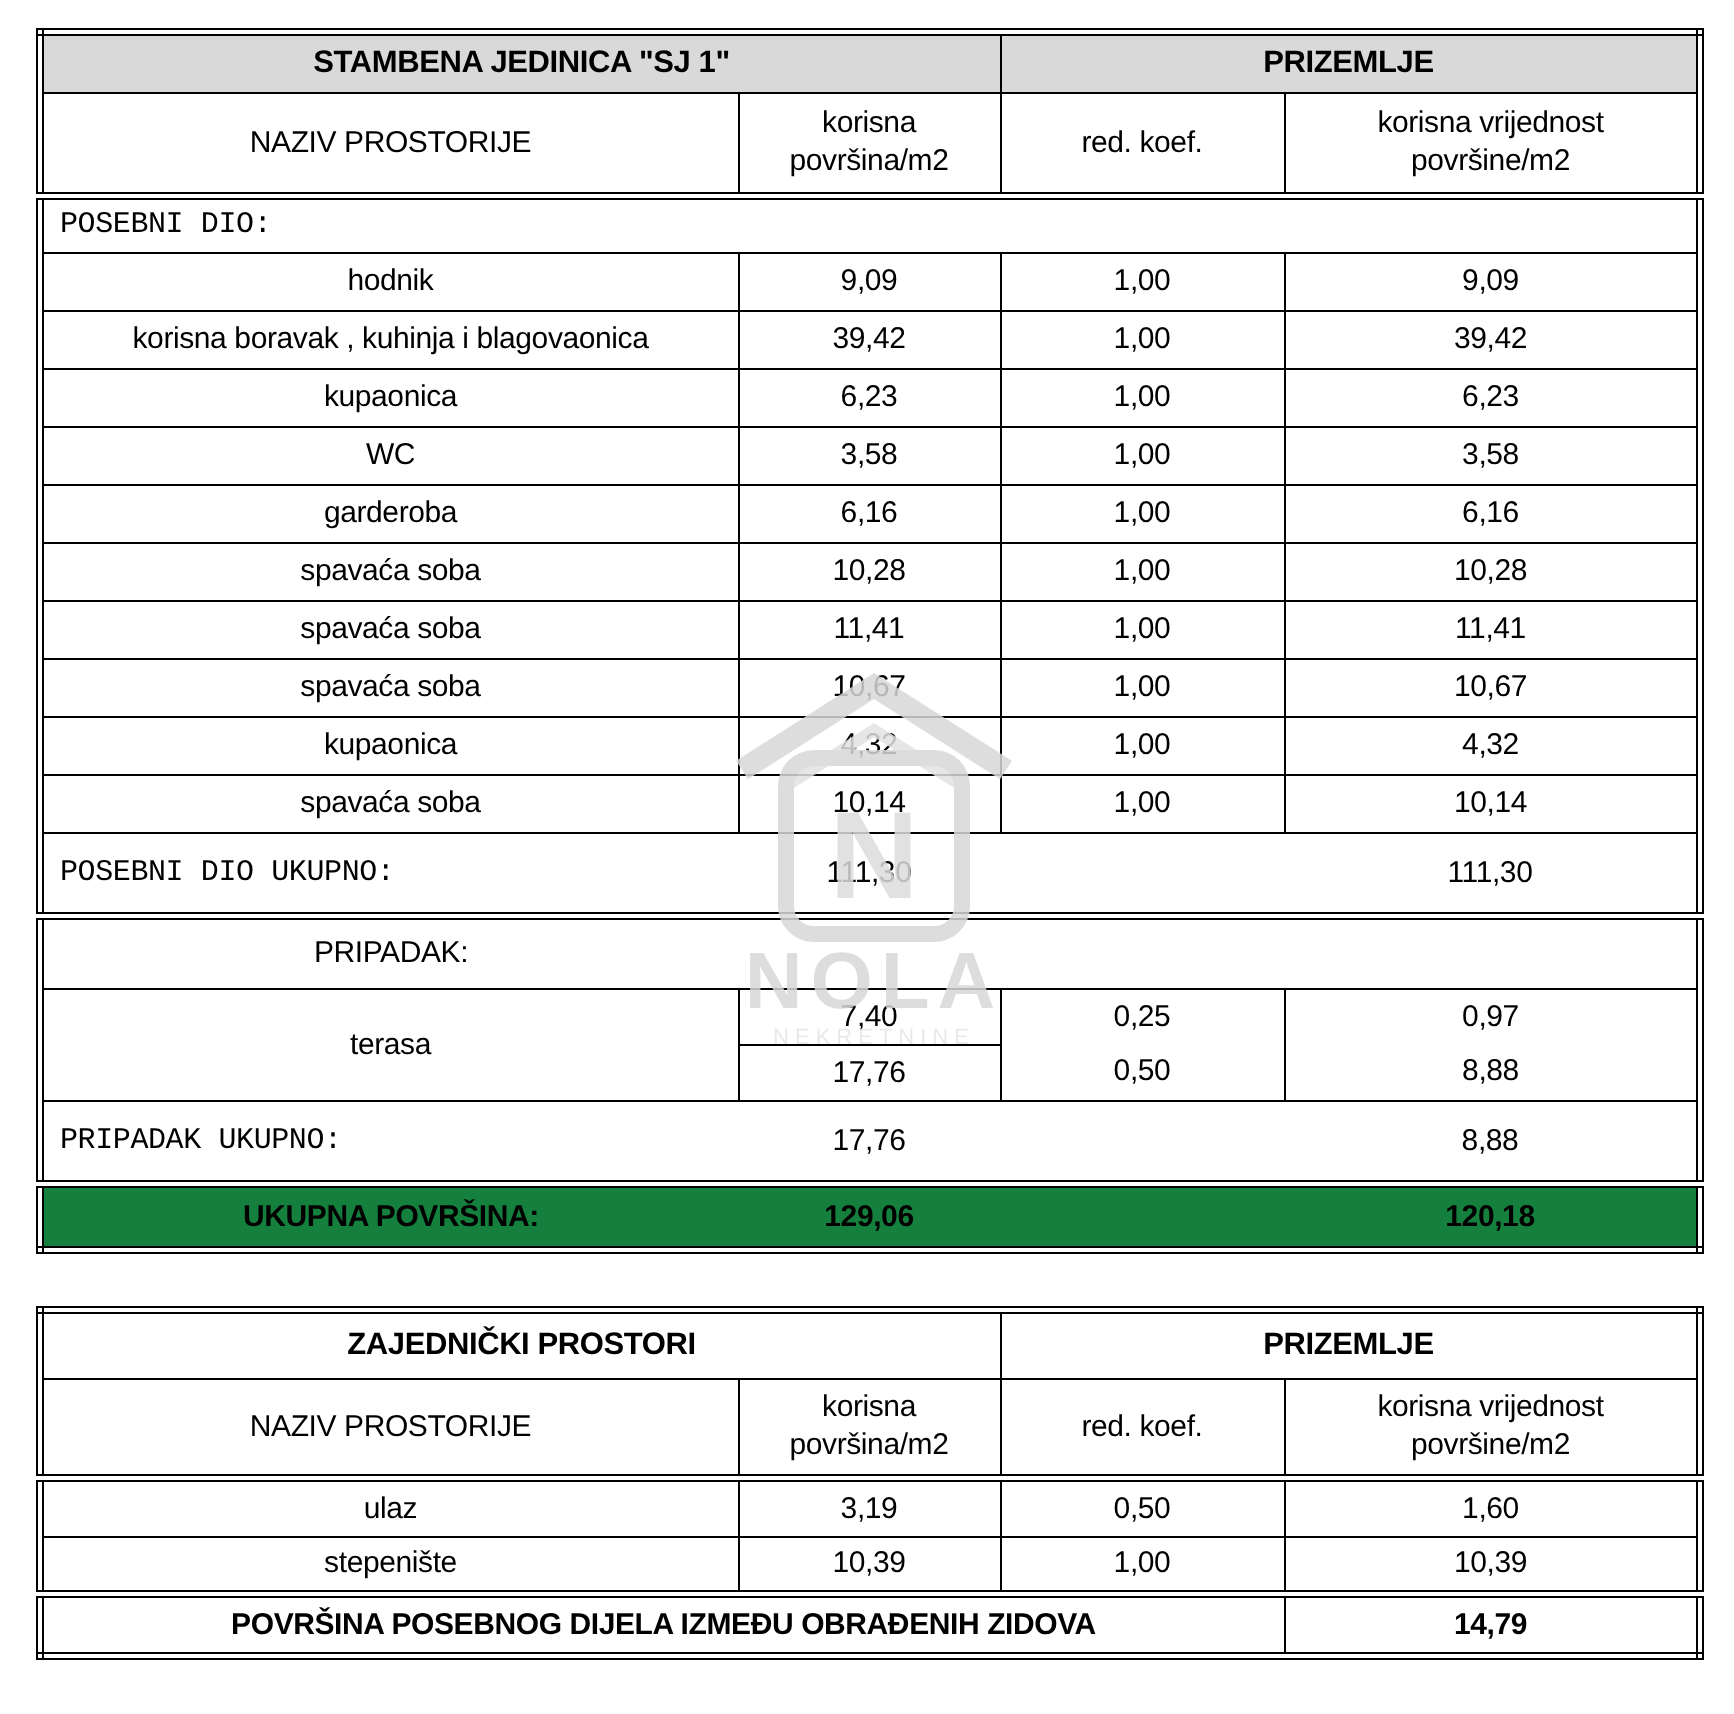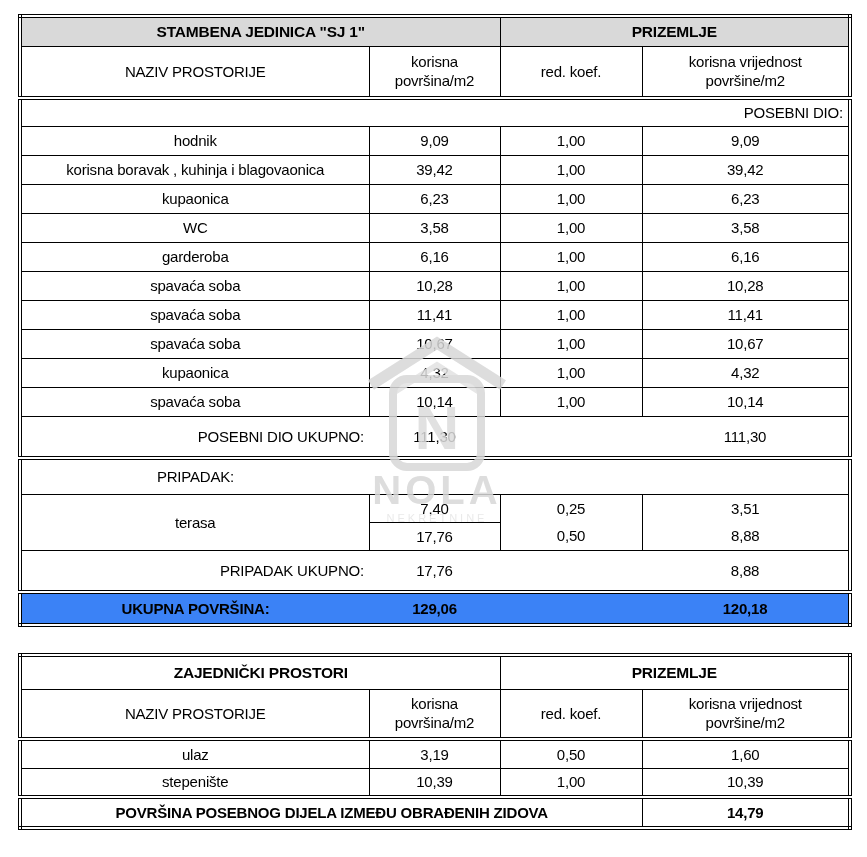--- a/index.html
+++ b/index.html
@@ -38,25 +38,25 @@
   
   tr.titlebar td { height: 30px; font-weight: bold; font-size: 15.5px; }
   tr.titlebar.shaded td { background: #d9d9d9; }
   .t2 tr.titlebar td { height: 34px; }
   
   tr.colhead td { height: 52px; border-bottom: 4px double #000; line-height: 1.3; }
   .t2 tr.colhead td { height: 50px; }
   
   td.nd { border-left: none; border-right: none; }
   tr.section td { height: 28px; }
-  td.left { text-align: right; padding-left: 8px; }
+  td.left { text-align: left; padding-left: 8px; font-family: Liberation Mono, monospace; }
   tr.datarow td { height: 29px; }
   tr.subtotal td { height: 42px; border-bottom: 4px double #000; }
   tr.pripadak-label td { height: 36px; margin-top: 40px; }
-  tr.grandtotal td { height: 33px; background: #3b82f6; font-weight: bold; }
+  tr.grandtotal td { height: 33px; background: #15803d; font-weight: bold; }
   tr.footer2 td { height: 31px; font-weight: bold; }
   
   td.nbb { border-bottom: none; }
   td.nbt { border-top: none; }
   tr.subrow td { height: 28px; }
   
   .watermark {
     position: absolute;
     left: 363px;
     top: 333px;
@@ -169,21 +169,21 @@
       <td class="nd">PRIPADAK:</td>
       <td class="nd"></td>
       <td class="nd"></td>
       <td class="nd"></td>
     </tr>
 
     <tr class="subrow">
       <td rowspan="2">terasa</td>
       <td>7,40</td>
       <td class="nbb">0,25</td>
-      <td class="nbb">3,51</td>
+      <td class="nbb">0,97</td>
     </tr>
     <tr class="subrow">
       <td>17,76</td>
       <td class="nbt">0,50</td>
       <td class="nbt">8,88</td>
     </tr>
 
     <tr class="subtotal">
       <td class="nd left">PRIPADAK UKUPNO:</td>
       <td class="nd">17,76</td>

